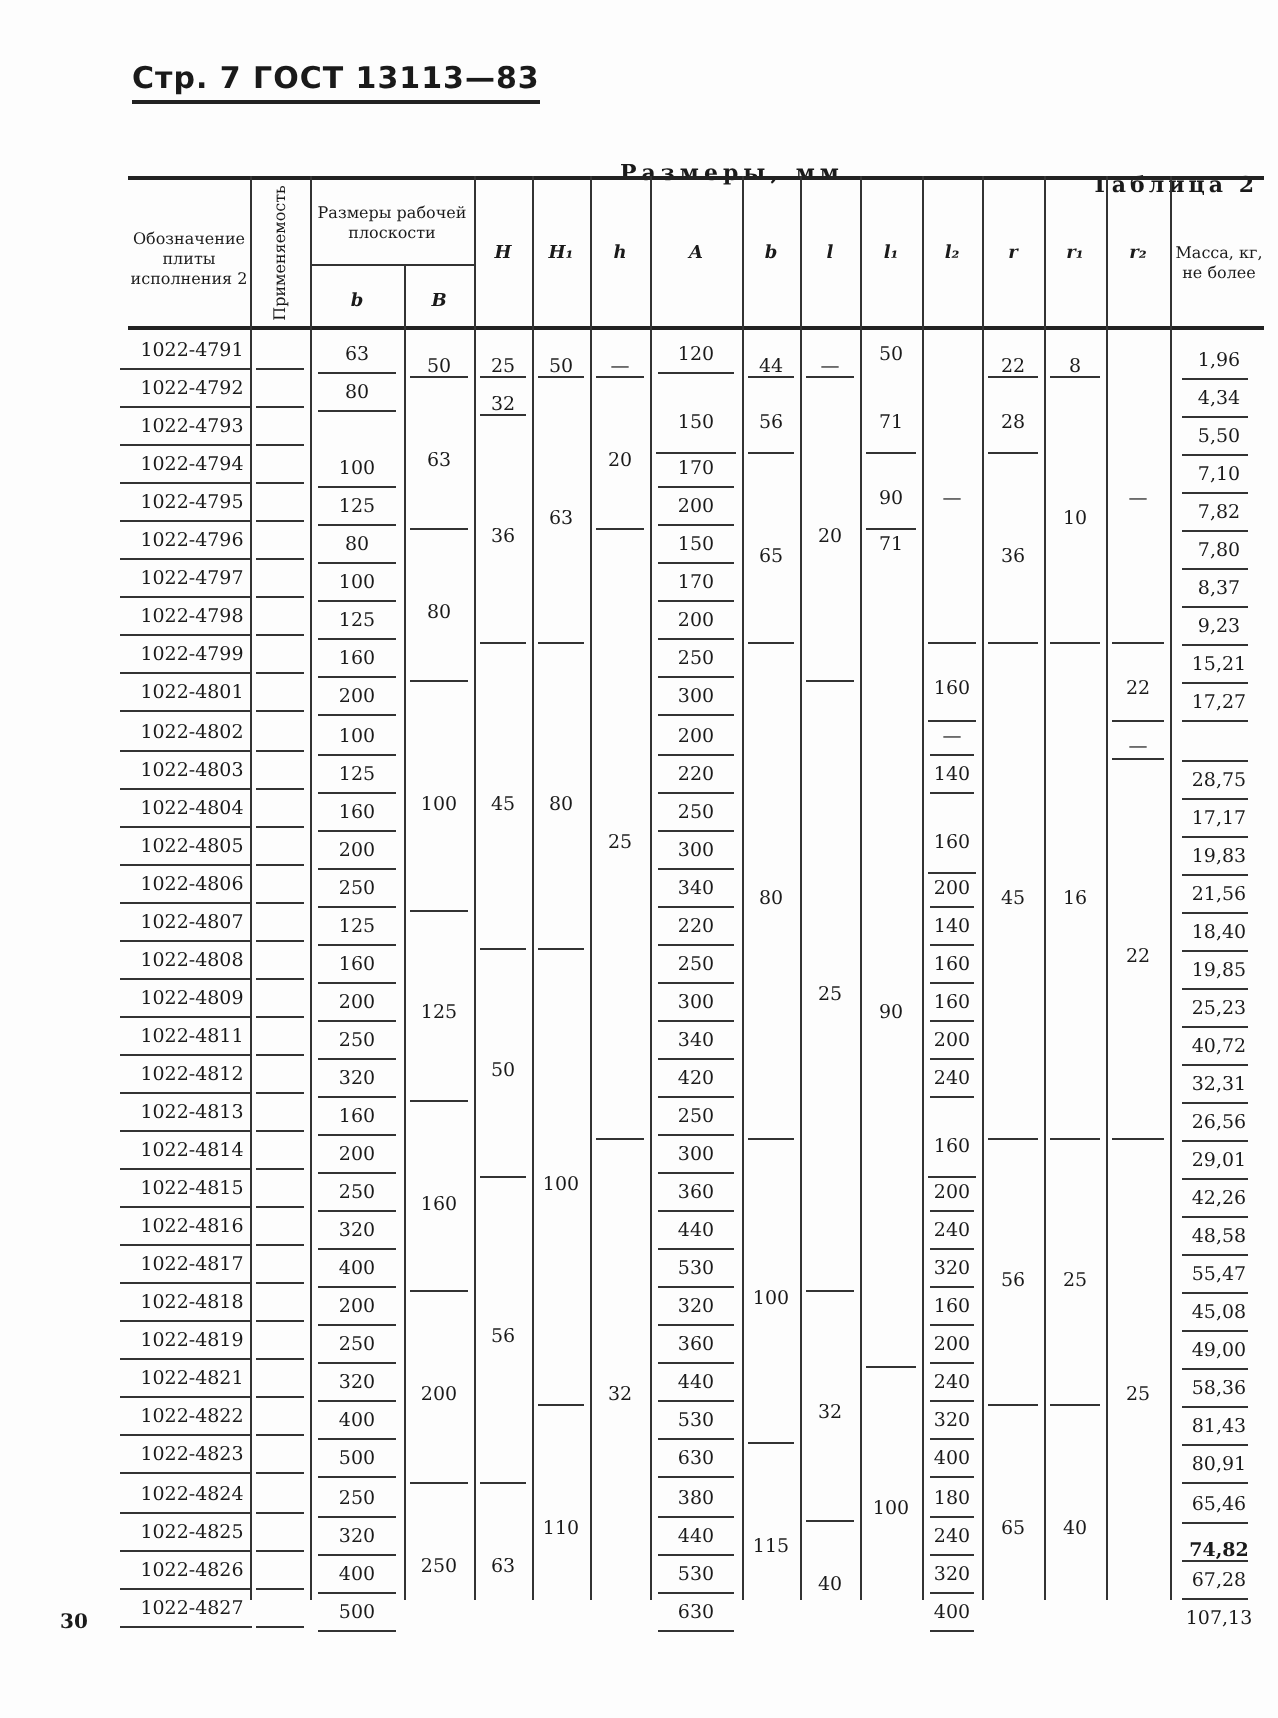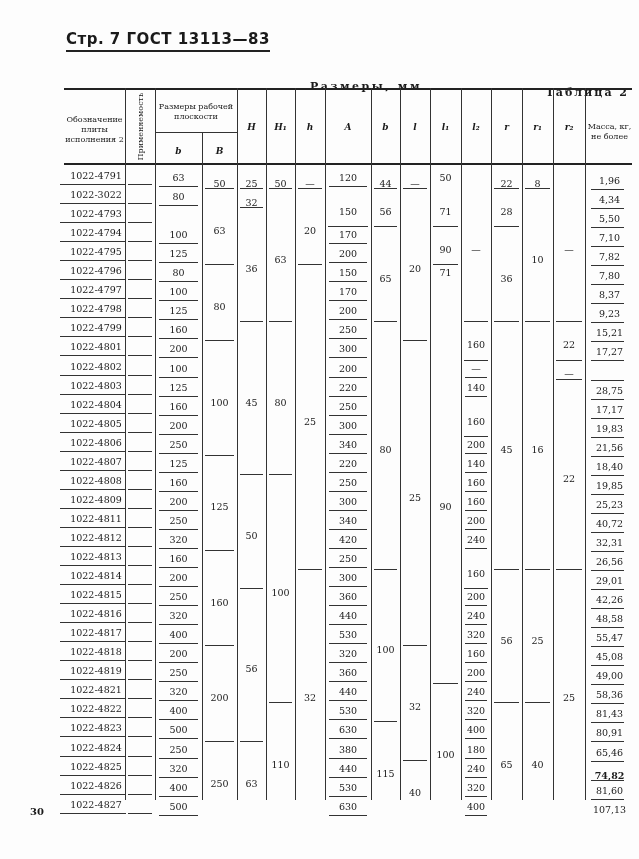--- a/index.html
+++ b/index.html
@@ -67,21 +67,21 @@
     <div class="code" style="top: 170px;">1022-4791</div>
     <div class="uline" style="left: 60px; top: 184px; width: 66px;"></div>
     <div class="uline" style="left: 128px; top: 184px; width: 24px;"></div>
     <div class="cell" style="left: 155px; top: 172px; width: 47px;">63</div>
     <div class="uline" style="left: 159px; top: 186px; width: 39px;"></div>
     <div class="cell" style="left: 325px; top: 172px; width: 46px;">120</div>
     <div class="uline" style="left: 329px; top: 186px; width: 38px;"></div>
     <div class="cell" style="left: 430px; top: 172px; width: 31px;">50</div>
     <div class="cell" style="left: 591px; top: 175px; width: 37px;">1,96</div>
     <div class="uline" style="left: 591px; top: 189px; width: 33px;"></div>
-    <div class="code" style="top: 189.05px;">1022-3022</div>
+    <div class="code" style="top: 189.05px;">1022-4792</div>
     <div class="uline" style="left: 60px; top: 203.05px; width: 66px;"></div>
     <div class="uline" style="left: 128px; top: 203.05px; width: 24px;"></div>
     <div class="cell" style="left: 155px; top: 191.05px; width: 47px;">80</div>
     <div class="uline" style="left: 159px; top: 205.05px; width: 39px;"></div>
     <div class="cell" style="left: 591px; top: 194.05px; width: 37px;">4,34</div>
     <div class="uline" style="left: 591px; top: 208.05px; width: 33px;"></div>
     <div class="code" style="top: 208.1px;">1022-4793</div>
     <div class="uline" style="left: 60px; top: 222.1px; width: 66px;"></div>
     <div class="uline" style="left: 128px; top: 222.1px; width: 24px;"></div>
     <div class="cell" style="left: 591px; top: 213.1px; width: 37px;">5,50</div>
@@ -386,21 +386,21 @@
     <div class="uline" style="left: 591px; top: 779.55px; width: 33px;"></div>
     <div class="code" style="top: 779.6px;">1022-4826</div>
     <div class="uline" style="left: 60px; top: 793.6px; width: 66px;"></div>
     <div class="uline" style="left: 128px; top: 793.6px; width: 24px;"></div>
     <div class="cell" style="left: 155px; top: 781.6px; width: 47px;">400</div>
     <div class="uline" style="left: 159px; top: 795.6px; width: 39px;"></div>
     <div class="cell" style="left: 325px; top: 781.6px; width: 46px;">530</div>
     <div class="uline" style="left: 329px; top: 795.6px; width: 38px;"></div>
     <div class="cell" style="left: 461px; top: 781.6px; width: 30px;">320</div>
     <div class="uline" style="left: 465px; top: 795.6px; width: 22px;"></div>
-    <div class="cell" style="left: 591px; top: 784.6px; width: 37px;">81,60</div>
+    <div class="cell" style="left: 591px; top: 784.6px; width: 37px;">67,28</div>
     <div class="uline" style="left: 591px; top: 798.6px; width: 33px;"></div>
     <div class="code" style="top: 798.65px;">1022-4827</div>
     <div class="uline" style="left: 60px; top: 812.65px; width: 66px;"></div>
     <div class="uline" style="left: 128px; top: 812.65px; width: 24px;"></div>
     <div class="cell" style="left: 155px; top: 800.65px; width: 47px;">500</div>
     <div class="uline" style="left: 159px; top: 814.65px; width: 39px;"></div>
     <div class="cell" style="left: 325px; top: 800.65px; width: 46px;">630</div>
     <div class="uline" style="left: 329px; top: 814.65px; width: 38px;"></div>
     <div class="cell" style="left: 461px; top: 800.65px; width: 30px;">400</div>
     <div class="uline" style="left: 465px; top: 814.65px; width: 22px;"></div>

